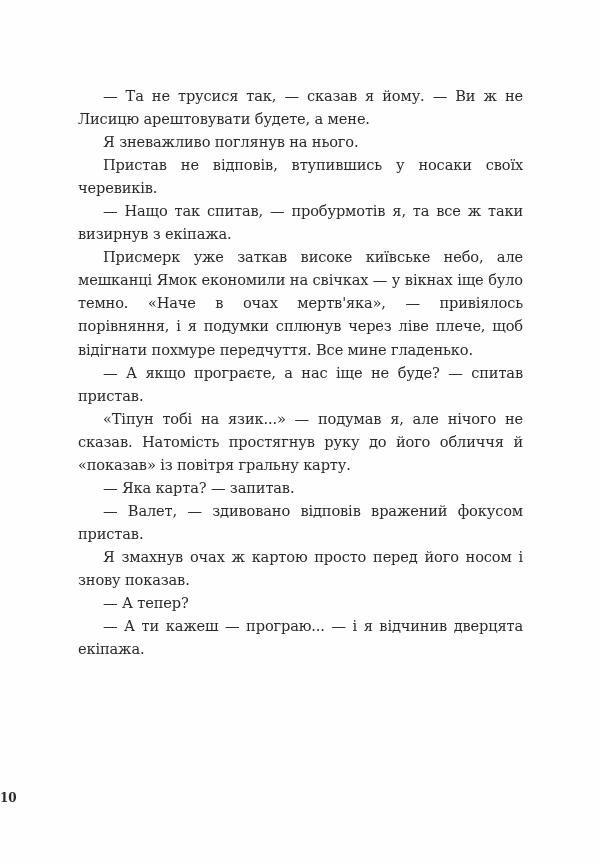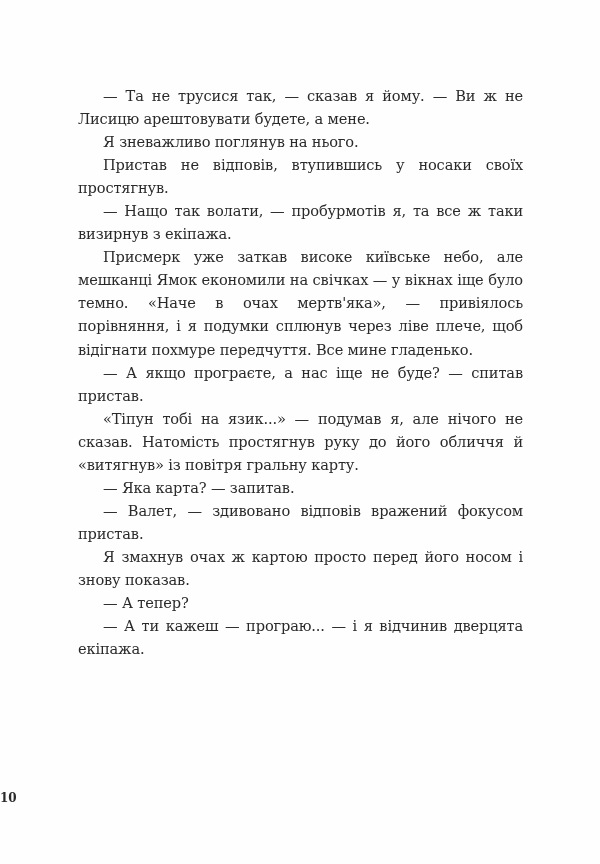--- a/index.html
+++ b/index.html
@@ -50,25 +50,25 @@
       color: #2a2a2a;
     }
   </style>
 </head>
 <body>
 
 <div class="page">
   <div class="text-block">
     <p class="para">— Та не трусися так, — сказав я йому. — Ви ж не Лисицю арештовувати будете, а мене.</p>
     <p class="para">Я зневажливо поглянув на нього.</p>
-    <p class="para">Пристав не відповів, втупившись у носаки своїх простягнув.</p>
-    <p class="para">— Нащо так волати, — пробурмотів я, та все ж таки визирнув з екіпажа.</p>
+    <p class="para">Пристав не відповів, втупившись у носаки своїх черевиків.</p>
+    <p class="para">— Нащо так спитав, — пробурмотів я, та все ж таки визирнув з екіпажа.</p>
     <p class="para">Присмерк уже заткав високе київське небо, але мешканці Ямок економили на свічках — у вікнах іще було темно. «Наче в очах мертв'яка», — привіялось порівняння, і я подумки сплюнув через ліве плече, щоб відігнати похмуре передчуття. Все мине гладенько.</p>
     <p class="para">— А якщо програєте, а нас іще не буде? — спитав пристав.</p>
-    <p class="para">«Тіпун тобі на язик...» — подумав я, але нічого не сказав. Натомість простягнув руку до його обличчя й «витягнув» із повітря гральну карту.</p>
+    <p class="para">«Тіпун тобі на язик...» — подумав я, але нічого не сказав. Натомість простягнув руку до його обличчя й «показав» із повітря гральну карту.</p>
     <p class="para">— Яка карта? — запитав.</p>
     <p class="para">— Валет, — здивовано відповів вражений фокусом пристав.</p>
     <p class="para">Я змахнув очах ж картою просто перед його носом і знову показав.</p>
     <p class="para">— А тепер?</p>
     <p class="para">— А ти кажеш — програю... — і я відчинив дверцята екіпажа.</p>
   </div>
   <div class="page-number">10</div>
 </div>
 
 </body></html>

